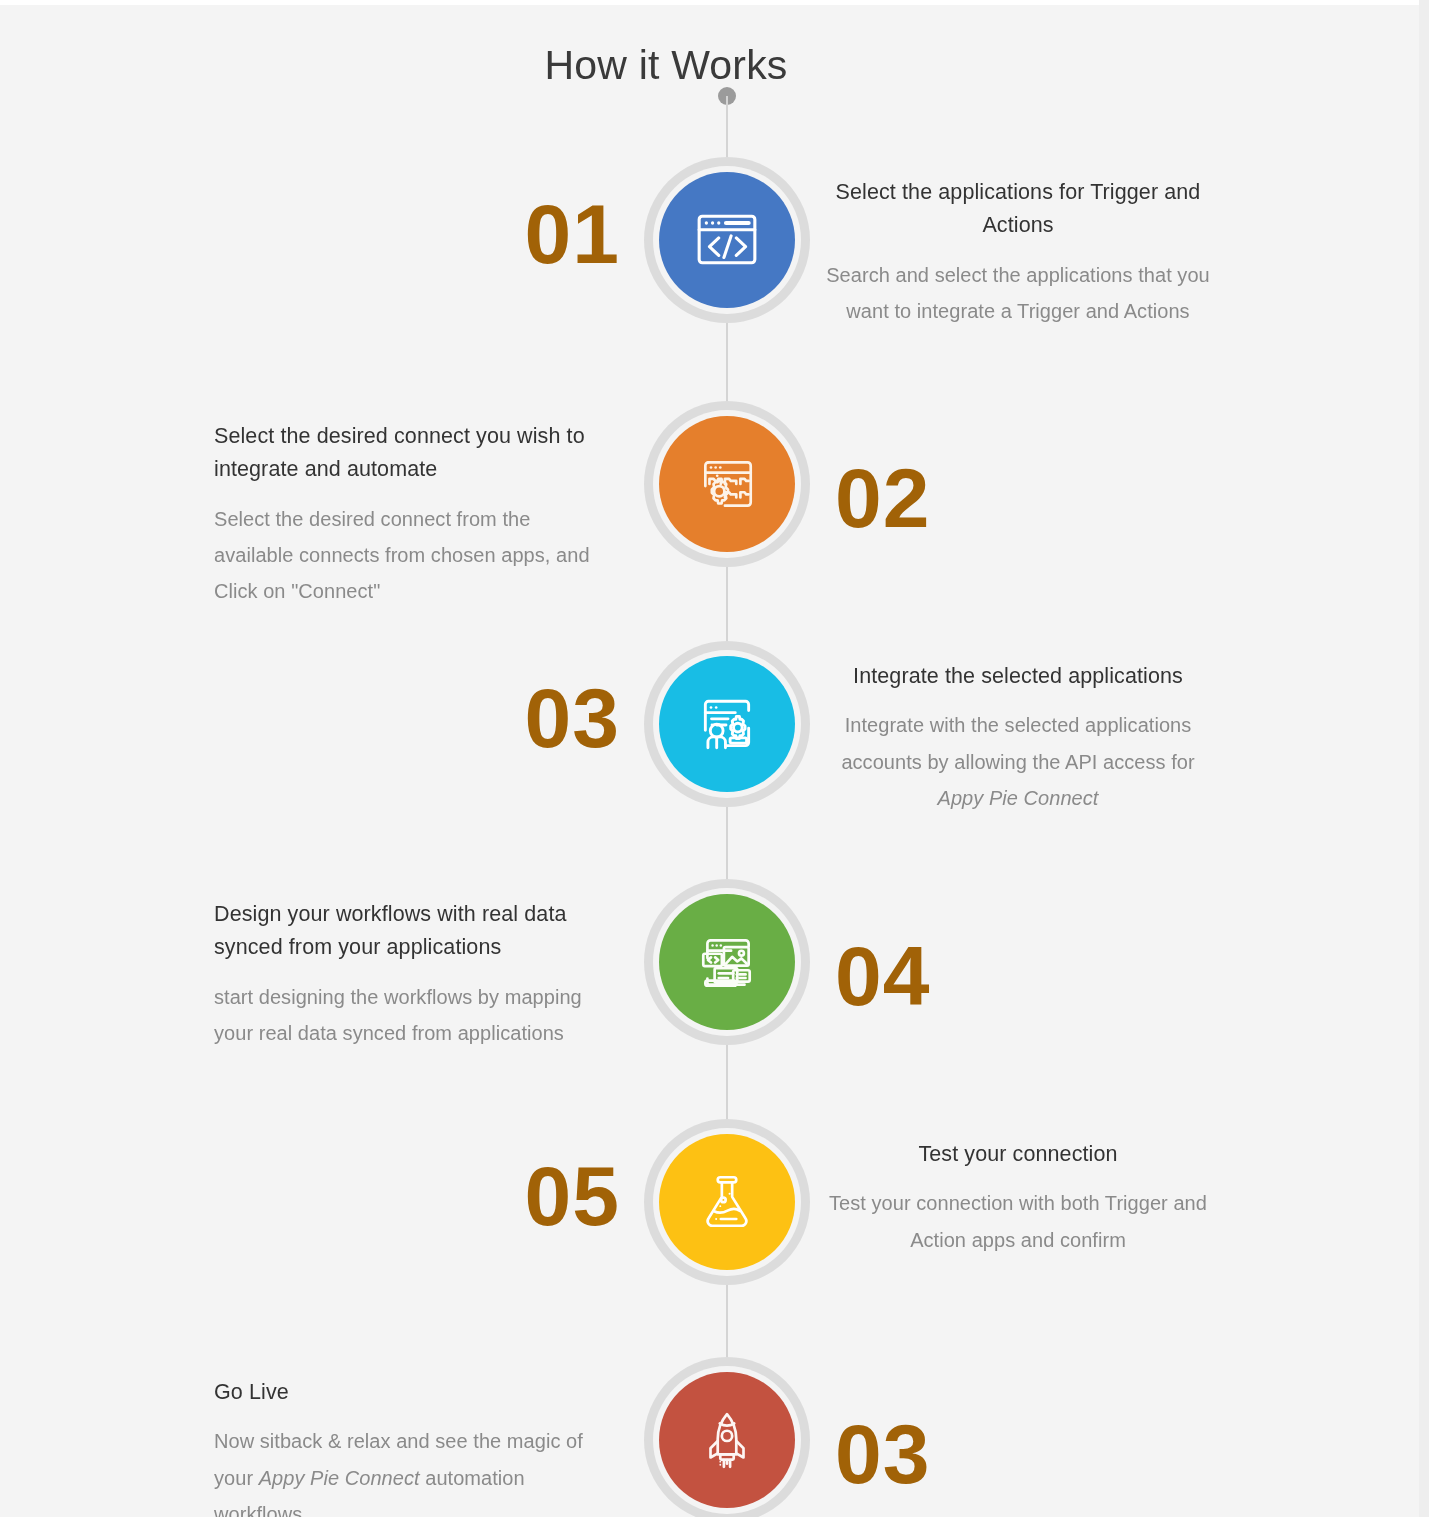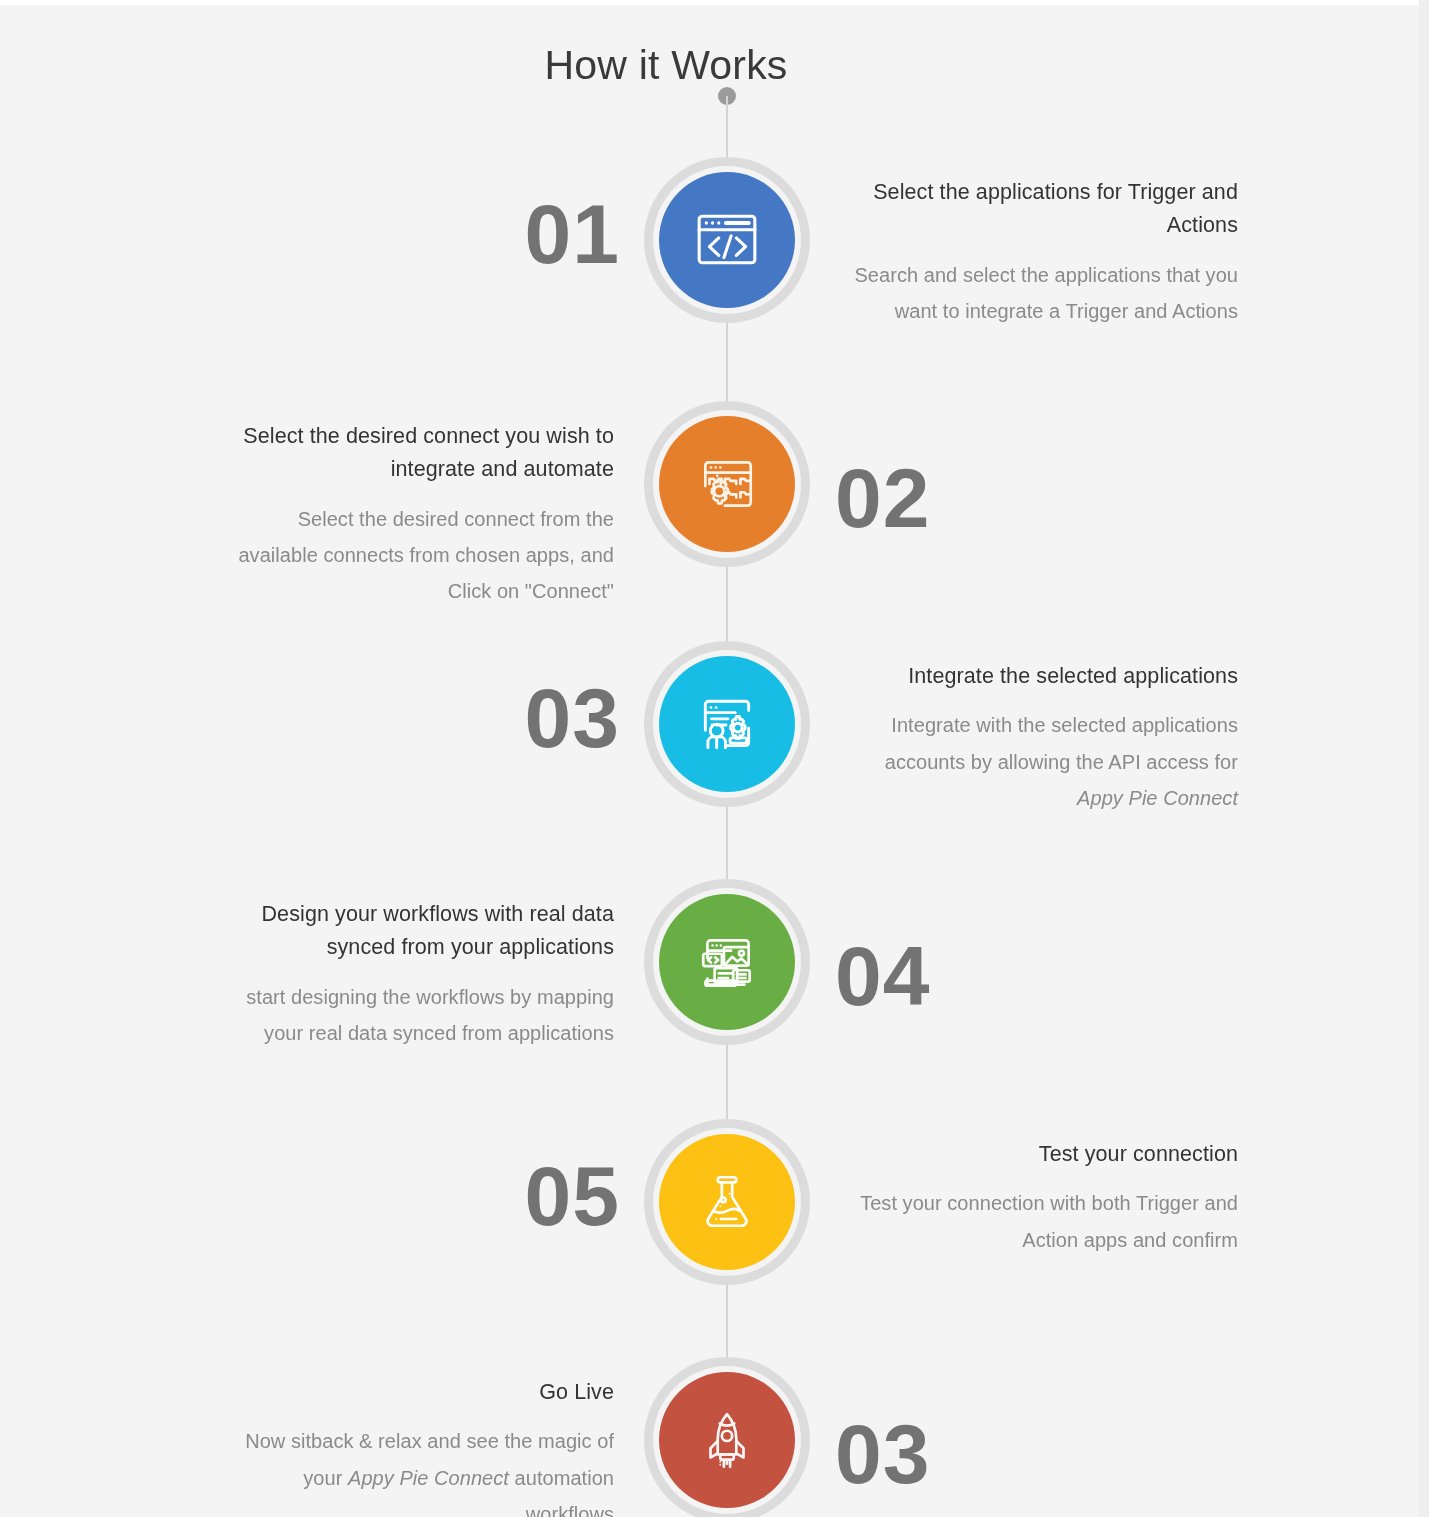--- a/index.html
+++ b/index.html
@@ -100,34 +100,34 @@
     width: 66px;
     height: 66px;
     display: block;
   }
 
   .step-num {
     position: absolute;
     top: 26px;
     font-size: 84px;
     font-weight: 700;
-    color: #737373;
+    color: #a16207;
     letter-spacing: 1px;
     line-height: 1;
   }
   .step-num.left  { left: 460px; width: 160px; text-align: right; }
   .step-num.right { left: 835px; width: 160px; text-align: left; margin-top: 20px; }
 
   .step-text {
     position: absolute;
     width: 400px;
     top: 10px;
   }
-  .step-text.right { left: 838px; text-align: right; }
-  .step-text.left  { left: 214px; text-align: right; }
+  .step-text.right { left: 818px; text-align: center; }
+  .step-text.left  { left: 214px; text-align: left; }
 
   .step-heading {
     font-size: 21.5px;
     font-weight: 400;
     color: #333333;
     line-height: 1.55;
     margin: 0 0 14px 0;
     letter-spacing: 0.1px;
   }
   .step-desc {

